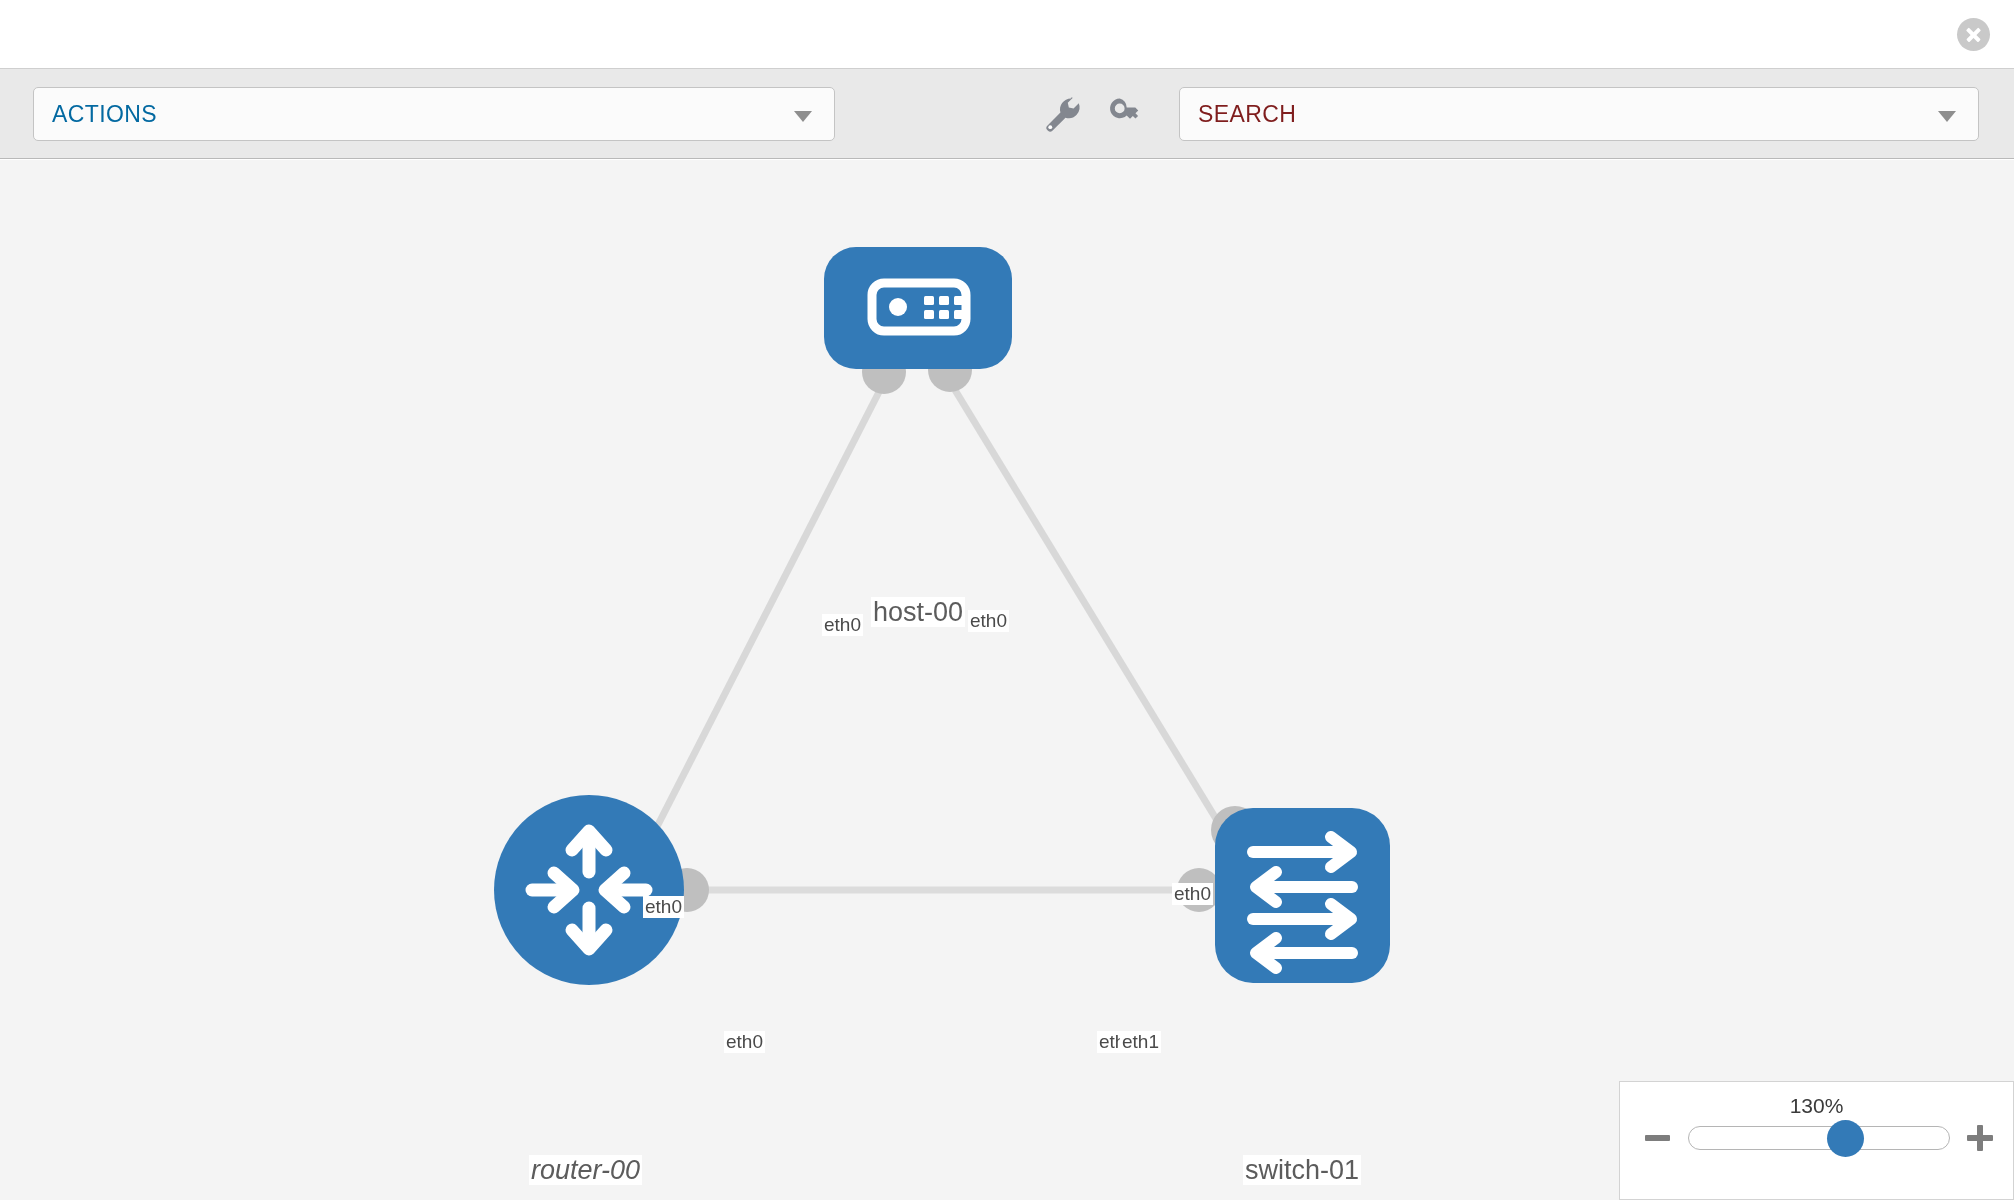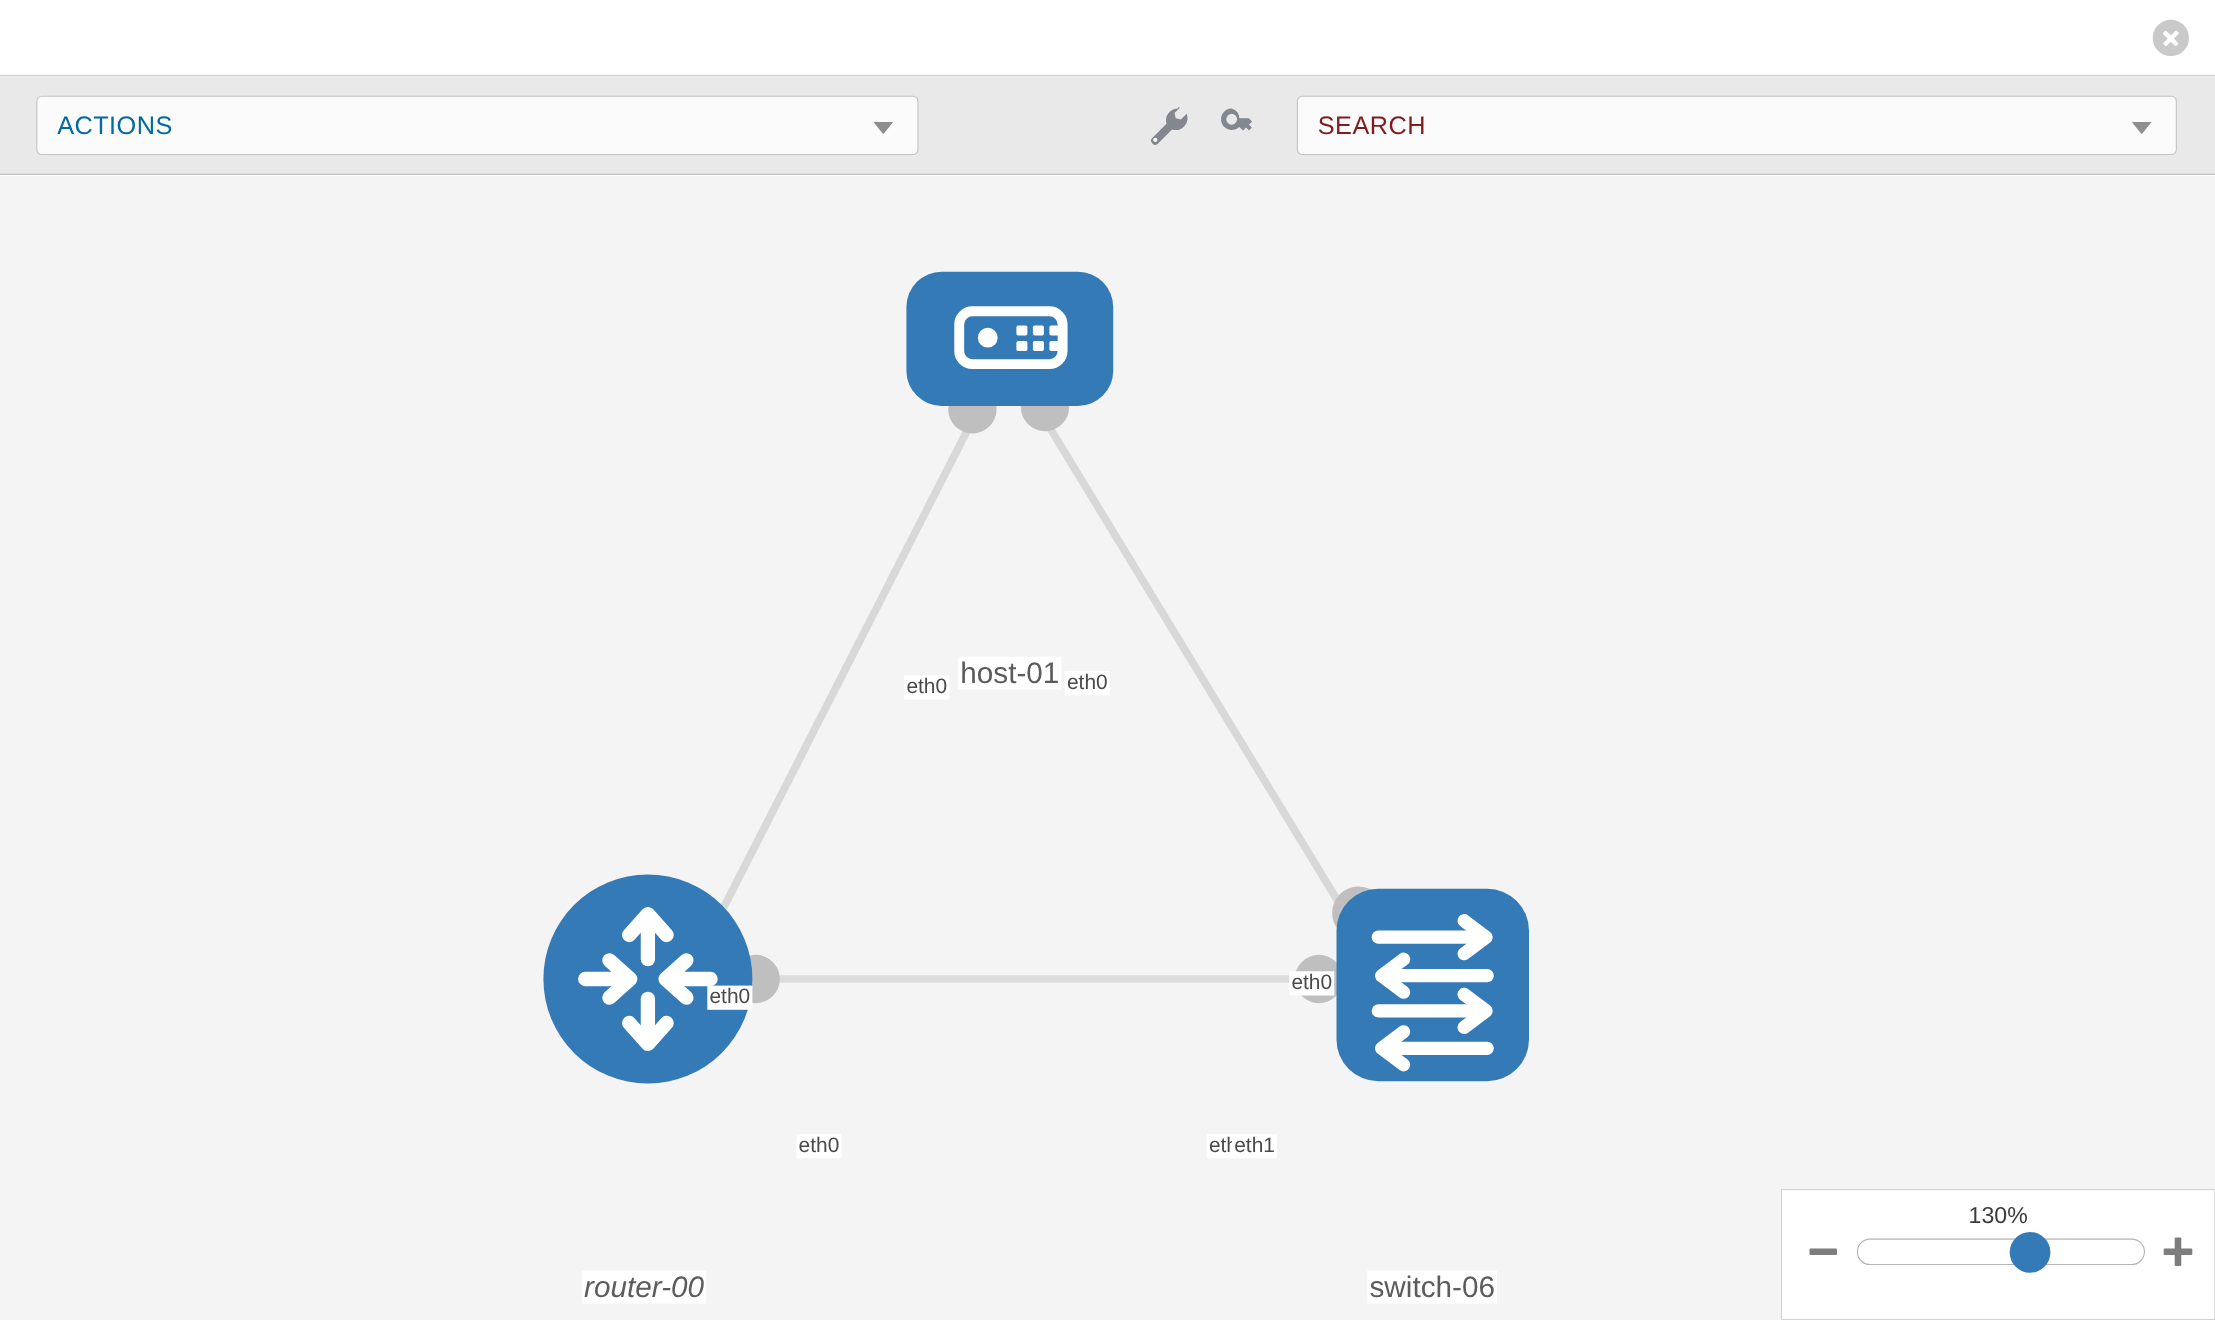--- a/index.html
+++ b/index.html
@@ -255,23 +255,23 @@
 
         <line x1="1253" y1="759" x2="1345" y2="759"></line>
         <polyline points="1331,744 1351,759 1331,774"></polyline>
 
         <line x1="1352" y1="793" x2="1262" y2="793"></line>
         <polyline points="1276,778 1256,793 1276,808"></polyline>
       </g>
     </g>
   </svg>
 
-  <div class="node-label" style="left:871px; top:437px;">host-01</div>
+  <div class="node-label" style="left:871px; top:437px;">host-00</div>
   <div class="node-label" style="left:529px; top:995px;font-style:italic;">router-00</div>
-  <div class="node-label" style="left:1243px; top:995px;">switch-06</div>
+  <div class="node-label" style="left:1243px; top:995px;">switch-01</div>
 
   <div class="iface-label" style="left:822px;  top:454px;">eth0</div>
   <div class="iface-label" style="left:968px;  top:450px;">eth0</div>
   <div class="iface-label" style="left:643px;  top:736px;">eth0</div>
   <div class="iface-label" style="left:1172px; top:723px;">eth0</div>
   <div class="iface-label" style="left:724px;  top:871px;">eth0</div>
   <div class="iface-label" style="left:1097px; top:871px;">eth0</div>
   <div class="iface-label" style="left:1120px; top:871px;">eth1</div>
 
 </div>

